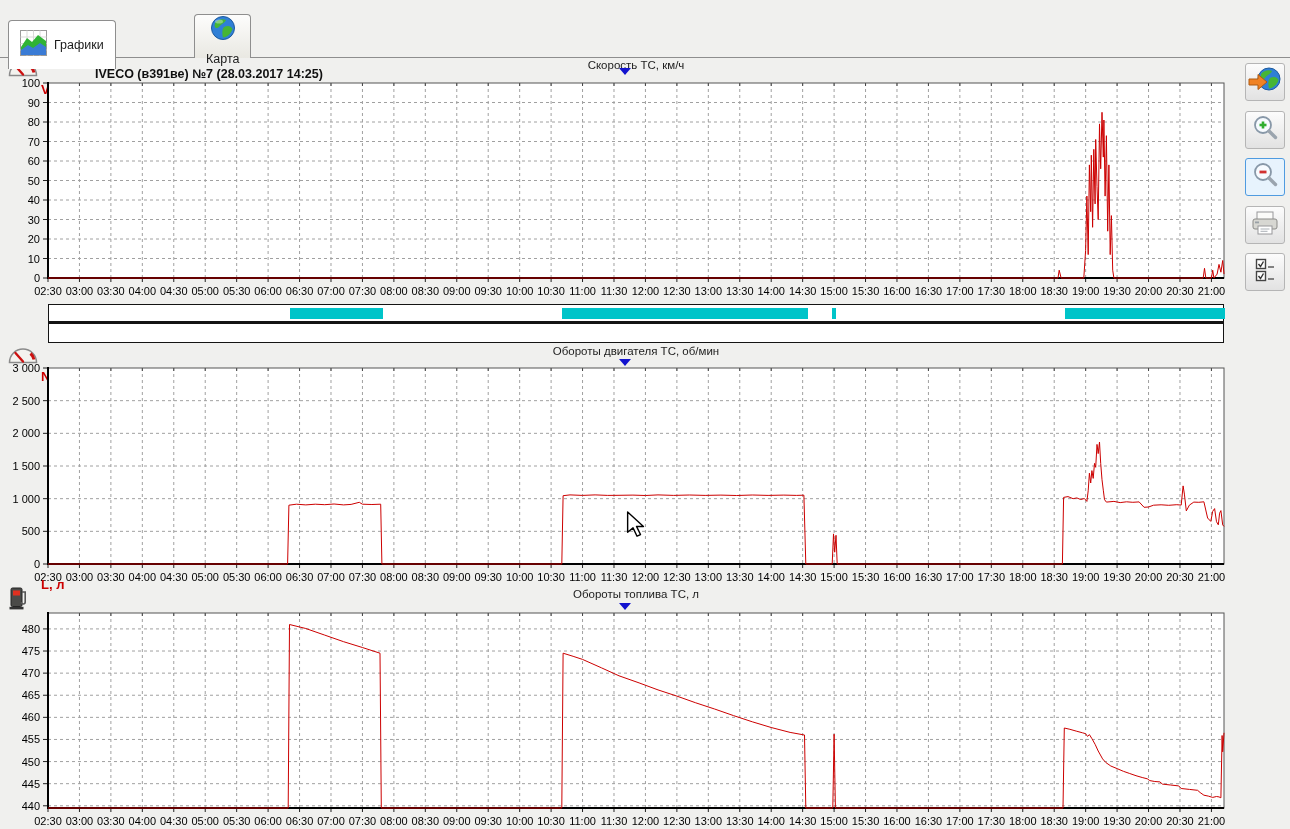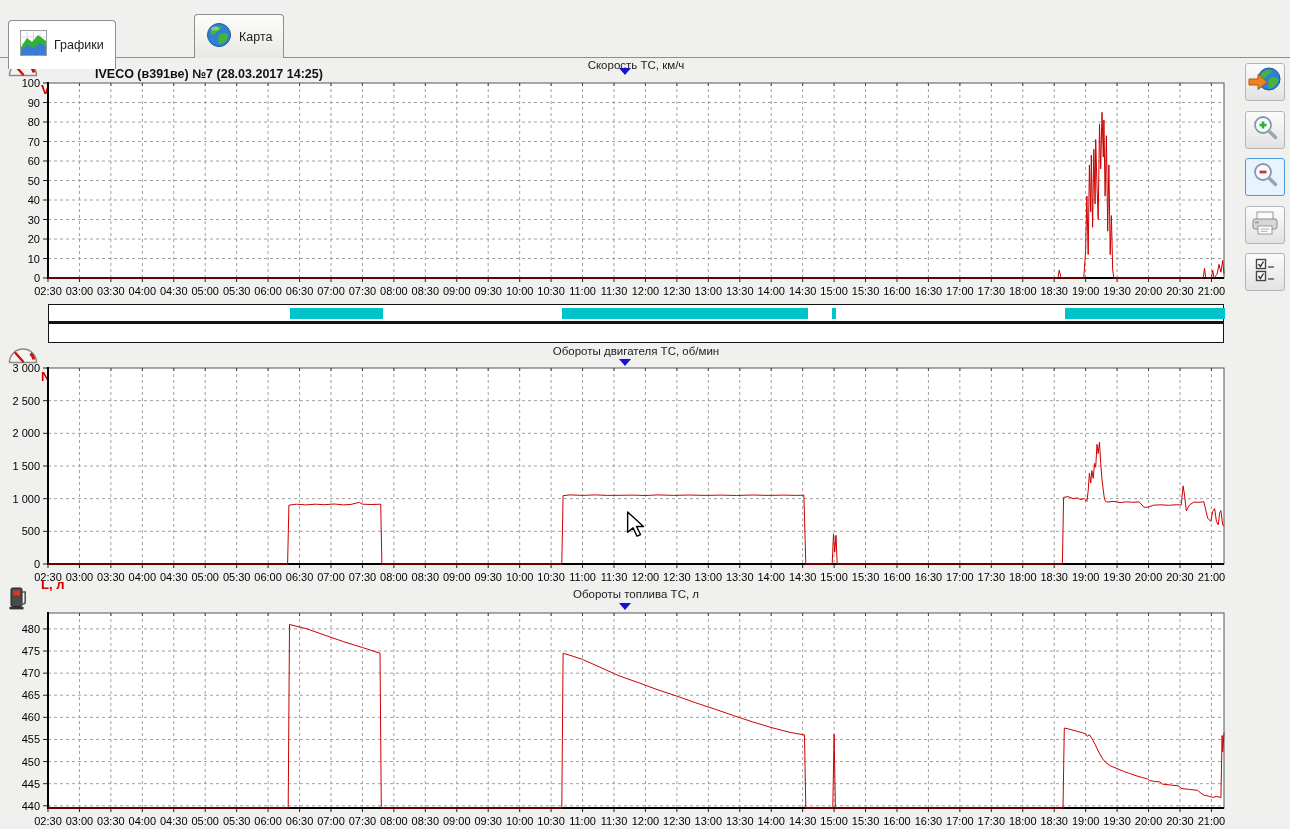--- a/index.html
+++ b/index.html
@@ -57,21 +57,21 @@
         <rect x="0.5" y="0.5" width="26" height="25" fill="#fff" stroke="#9a9a9a"></rect>
         <path d="M7,0.5V25.5 M13.5,0.5V25.5 M20,0.5V25.5 M0.5,7H26.5 M0.5,13.5H26.5 M0.5,20H26.5" stroke="#d9d9d9" fill="none"></path>
         <polygon points="1,17 7,8 12,12 18,5 26,11 26,25 1,25" fill="#2fb335"></polygon>
         <polygon points="1,20 8,15 13,18 20,13 26,17 26,25 1,25" fill="#3a7bd5"></polygon>
       </svg>
     </span>
     <span class="tab-label">Графики</span>
   </div>
 
 
-  <div class="tab" style="left:194px;top:14px;height:43px;">
+  <div class="tab" style="left:194px;top:14px;height:43px;flex-direction:column;">
     <span>
       <svg width="26" height="26" viewBox="0 0 26 26">
         <circle cx="13" cy="13" r="11.5" fill="#2f7fd6" stroke="#1c5a9e"></circle>
         <path d="M5,8 C8,4 13,3.5 16,5 C15,8 11,9 9,12 C7,14 5,13 4.5,11 Z" fill="#46b535"></path>
         <path d="M14,12 C18,10 21,11 22.5,14 C21,19 17,22 13,22.5 C12,19 12,14 14,12 Z" fill="#46b535"></path>
         <ellipse cx="9" cy="6.5" rx="4" ry="2" fill="rgba(255,255,255,0.35)"></ellipse>
       </svg>
     </span>
     <span class="tab-label">Карта</span>
   </div>

